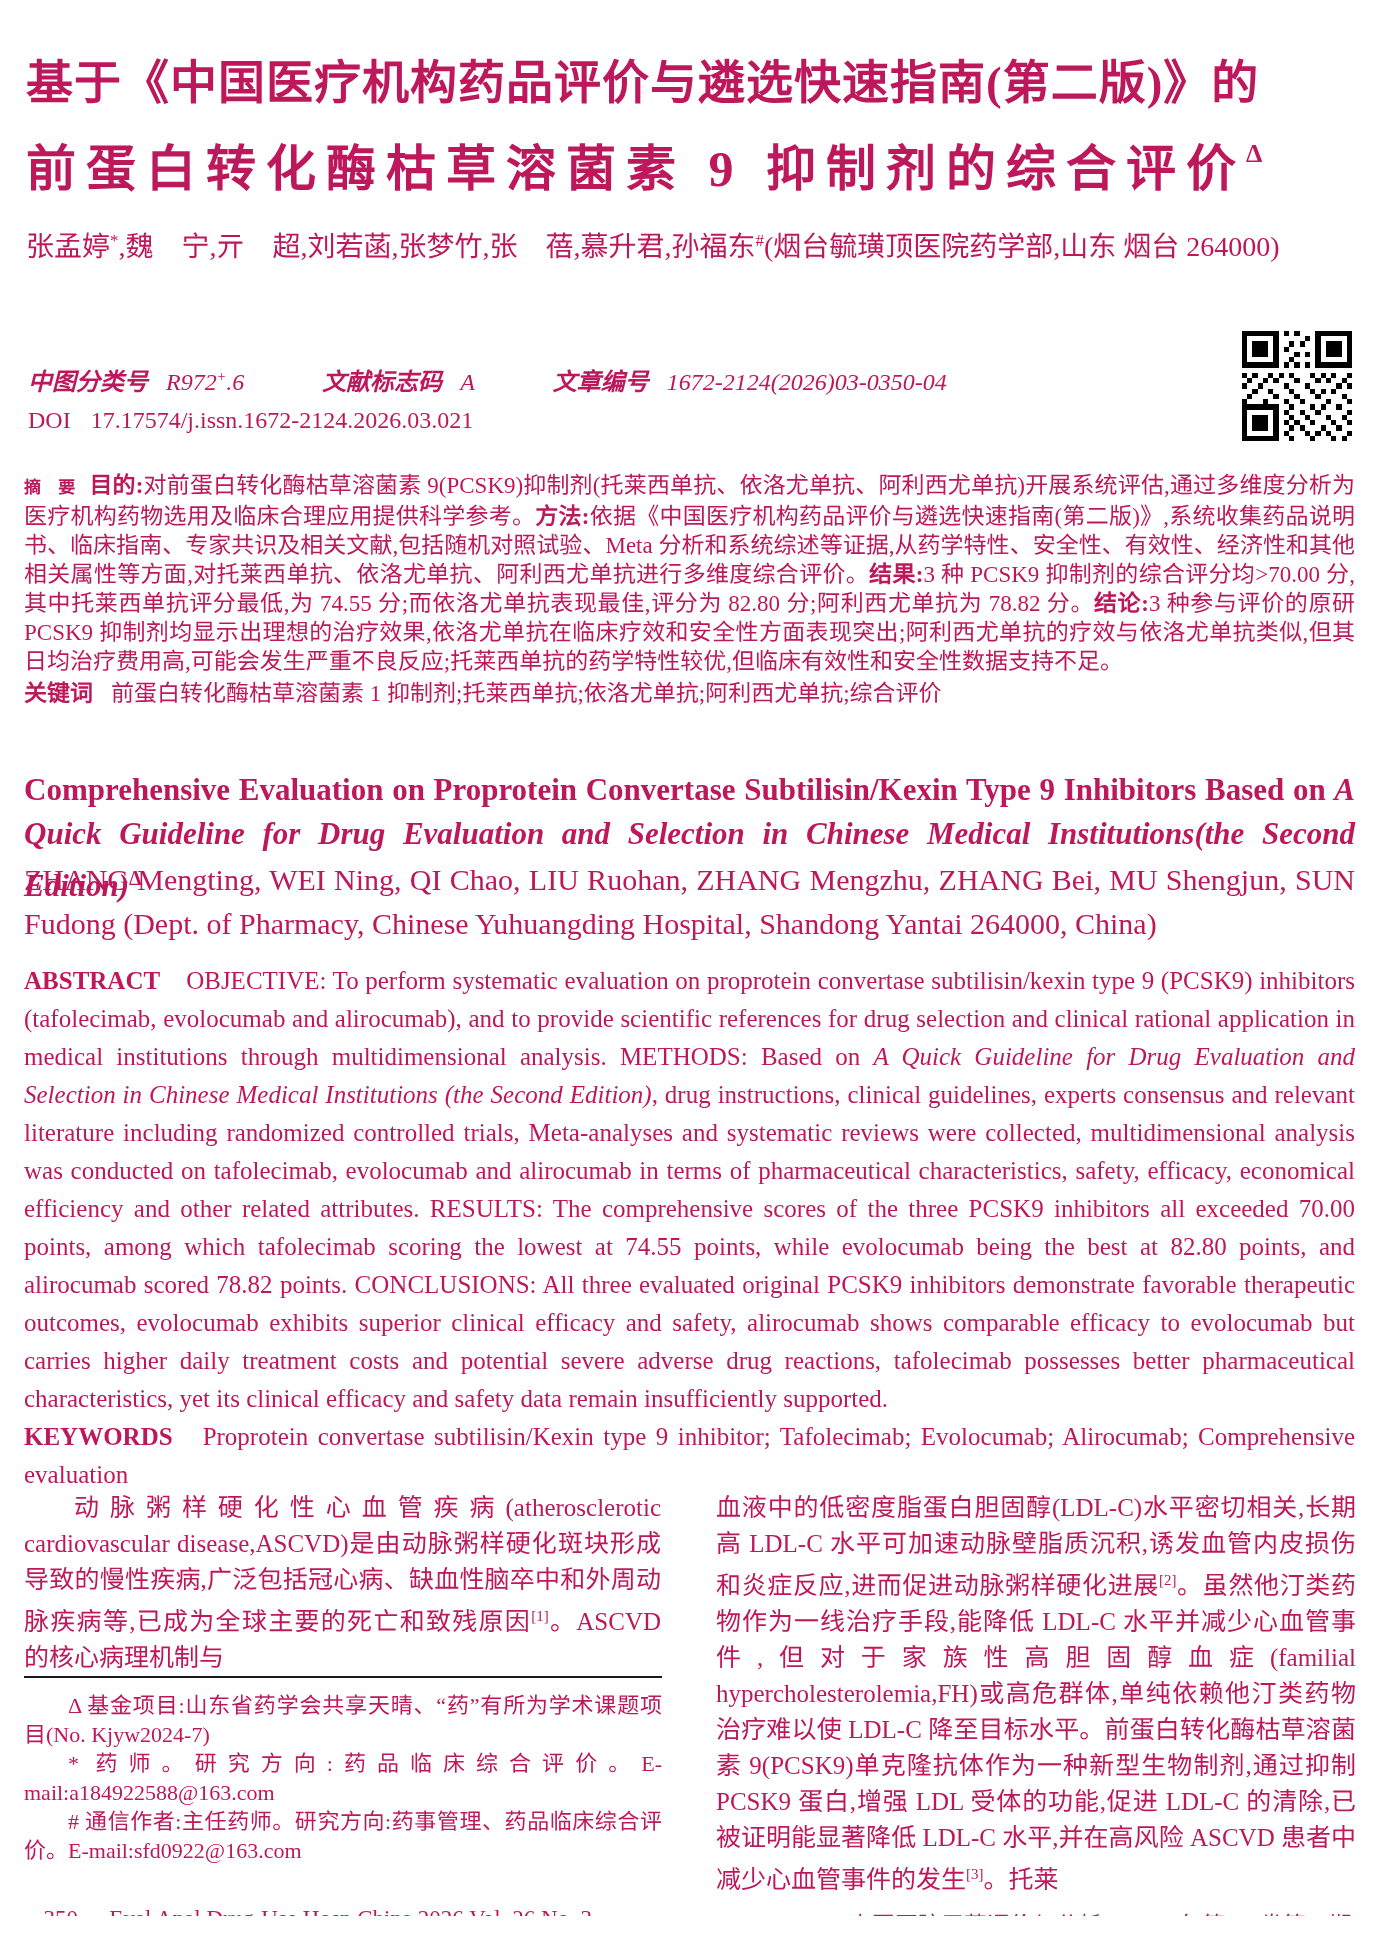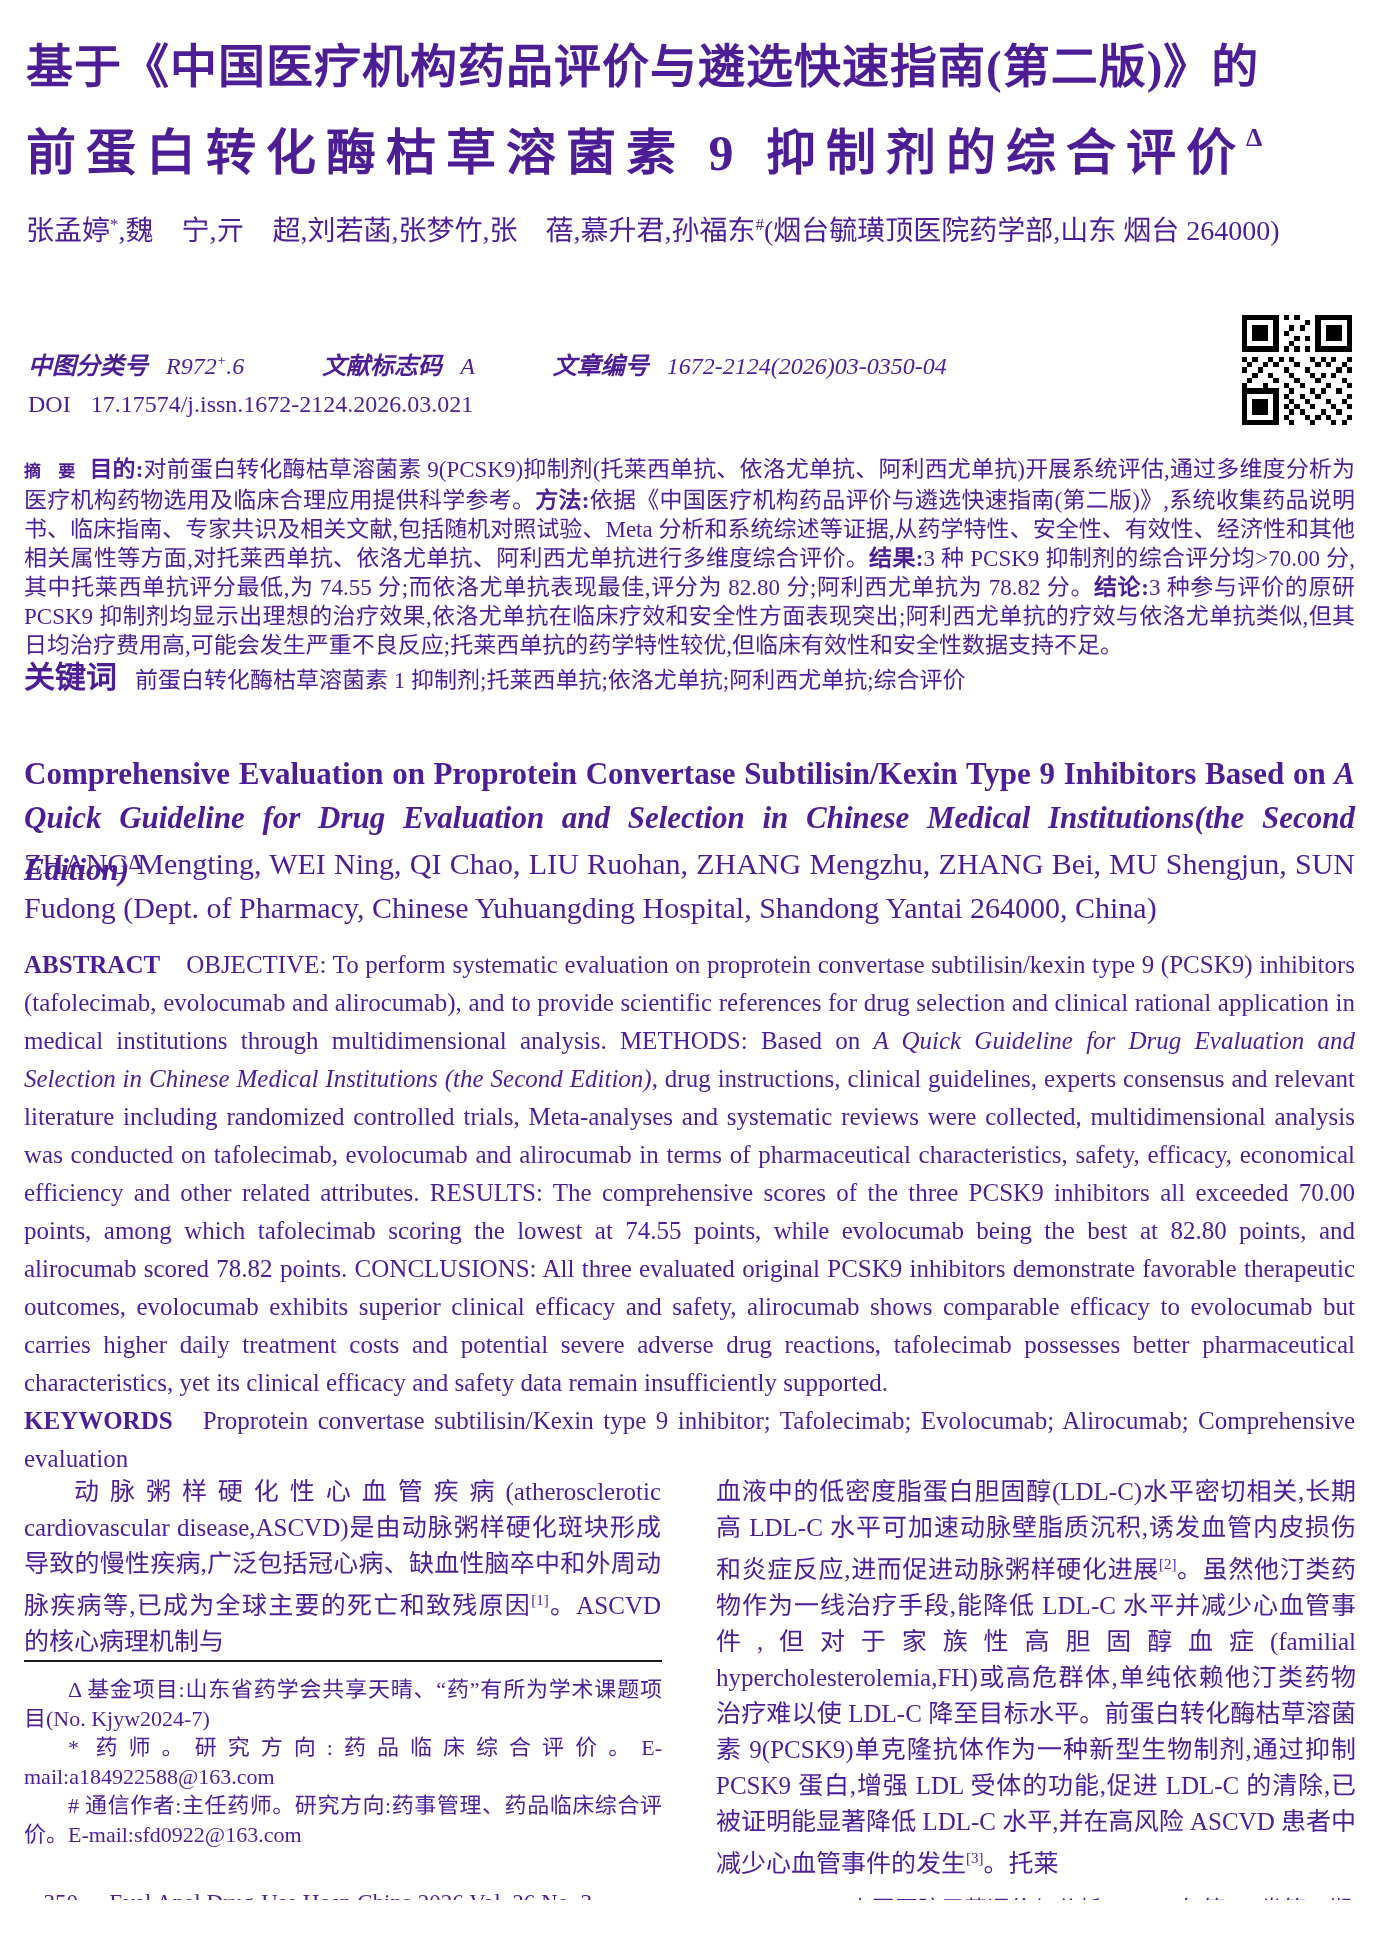--- a/index.html
+++ b/index.html
@@ -1,19 +1,19 @@
 <!DOCTYPE html>
 <html lang="zh-CN"><head>
 <meta charset="utf-8">
 <style>
   * { margin:0; padding:0; box-sizing:border-box; }
   html,body { background:#ffffff; }
   .page {
-    position:relative; width:1375px; height:1900px; margin:0 auto;
-    background:#ffffff; color:#4c1d95;
+    position:relative; width:1375px; height:1900px; margin:16px auto;
+    background:#ffffff; color:#be185d;
     font-family:"Liberation Serif","DejaVu Serif",serif;
     overflow:hidden;
   }
   .hei { font-family:"Liberation Sans","DejaVu Sans",sans-serif; font-weight:700; }
 
   
   .title-line1 {
     position:absolute; top:28px; left:26px; width:1330px;
     font-size:47px; font-weight:700; letter-spacing:1px; white-space:nowrap;
   }
@@ -41,21 +41,21 @@
 
   
   .qr { position:absolute; top:314px; left:1242px; width:110px; height:112px; }
 
   
   .abstract-block { position:absolute; top:455px; left:24px; width:1331px; }
   .abstract-cn { font-size:23px; line-height:29px; text-align:justify; }
   .abstract-cn .lbl { font-size:17px; margin-right:14px; }
   .abstract-cn .sec { font-weight:700; }
   .keywords-cn { margin-top:3px; font-size:23px; line-height:29px; text-align:justify; }
-  .keywords-cn .lbl { font-size:31px; margin-right:18px; }
+  .keywords-cn .lbl { font-size:23px; margin-right:18px; }
 
   
   .title-en {
     position:absolute; top:752px; left:24px; width:1331px;
     font-size:31px; font-weight:700; line-height:44px; text-align:justify;
   }
   .title-en i { font-style:italic; }
   .title-en sup { font-size:20px; }
   .authors-en {
     position:absolute; top:842px; left:24px; width:1331px;

